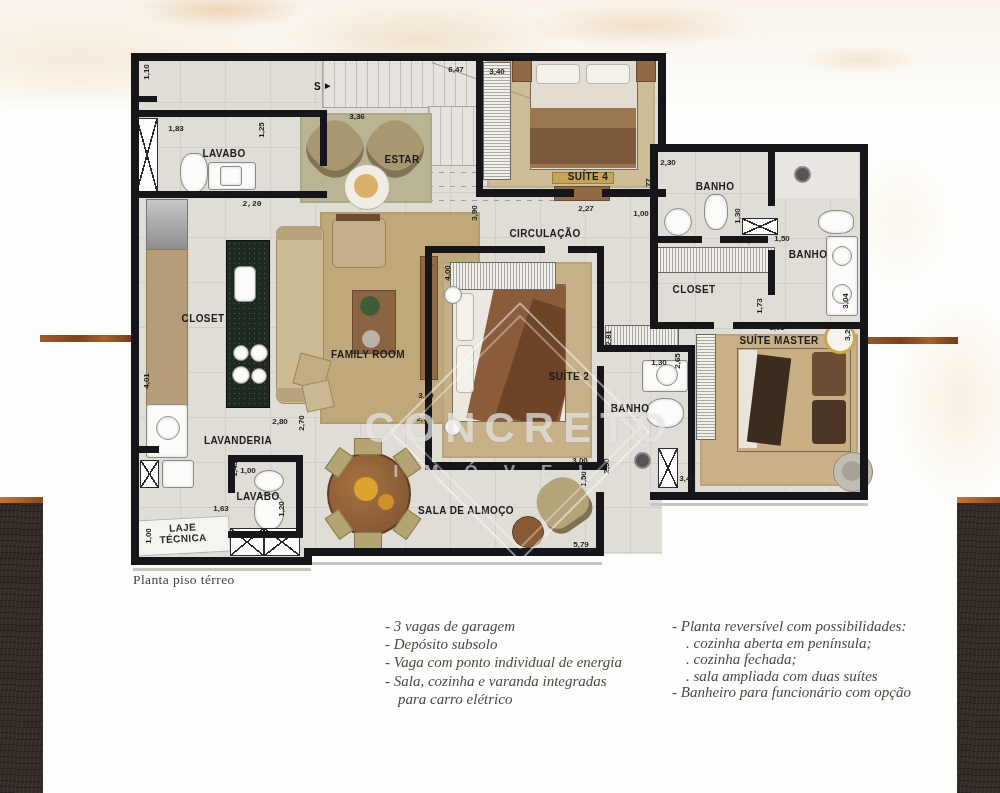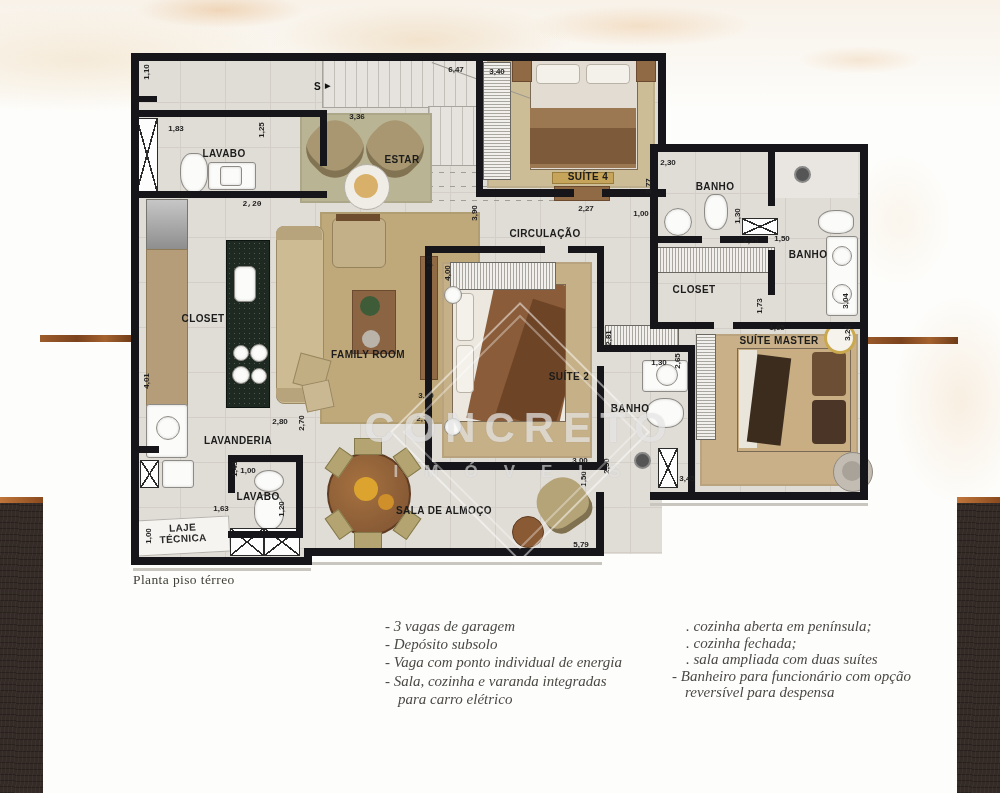--- a/index.html
+++ b/index.html
@@ -268,21 +268,21 @@
   <span class="room" style="left:545px;top:233px;">CIRCULAÇÃO</span>
   <span class="room" style="left:808px;top:254px;">BANHO</span>
   <span class="room" style="left:694px;top:289px;">CLOSET</span>
   <span class="room" style="left:203px;top:318px;">CLOSET</span>
   <span class="room" style="left:368px;top:354px;">FAMILY ROOM</span>
   <span class="room" style="left:569px;top:376px;">SUÍTE 2</span>
   <span class="room" style="left:779px;top:340px;">SUÍTE MASTER</span>
   <span class="room" style="left:630px;top:408px;">BANHO</span>
   <span class="room" style="left:238px;top:440px;">LAVANDERIA</span>
   <span class="room" style="left:258px;top:496px;">LAVABO</span>
-  <span class="room" style="left:444px;top:510px;">SALA DE ALMOÇO</span>
+  <span class="room" style="left:466px;top:510px;">SALA DE ALMOÇO</span>
 
   <span class="dim v" style="left:146px;top:72px;">1,10</span>
   <span class="dim" style="left:176px;top:128px;">1,83</span>
   <span class="dim v" style="left:261px;top:130px;">1,25</span>
   <span class="dim" style="left:252px;top:203px;font-family:Liberation Mono, monospace;">2,20</span>
   <span class="dim" style="left:357px;top:116px;">3,36</span>
   <span class="dim" style="left:456px;top:69px;">6,47</span>
   <span class="dim" style="left:497px;top:71px;">3,40</span>
   <span class="dim v" style="left:474px;top:213px;">3,90</span>
   <span class="dim" style="left:668px;top:162px;">2,30</span>
@@ -328,20 +328,20 @@
 
 
   <div class="feat feat-l" style="left:385px;top:617px;width:290px;">
     <div class="fl">- 3 vagas de garagem</div>
     <div class="fl">- Depósito subsolo</div>
     <div class="fl">- Vaga com ponto individual de energia</div>
     <div class="fl">- Sala, cozinha e varanda integradas</div>
     <div class="fl wrap">para carro elétrico</div>
   </div>
   <div class="feat feat-r" style="left:672px;top:618px;width:290px;">
+    <div class="fl">- Planta reversível com possibilidades:</div>
     <div class="fl sub">. cozinha aberta em península;</div>
     <div class="fl sub">. cozinha fechada;</div>
     <div class="fl sub">. sala ampliada com duas suítes</div>
     <div class="fl">- Banheiro para funcionário com opção</div>
-    <div class="fl wrap">reversível para despensa</div>
   </div>
 
 </div>
 
 </body></html>

